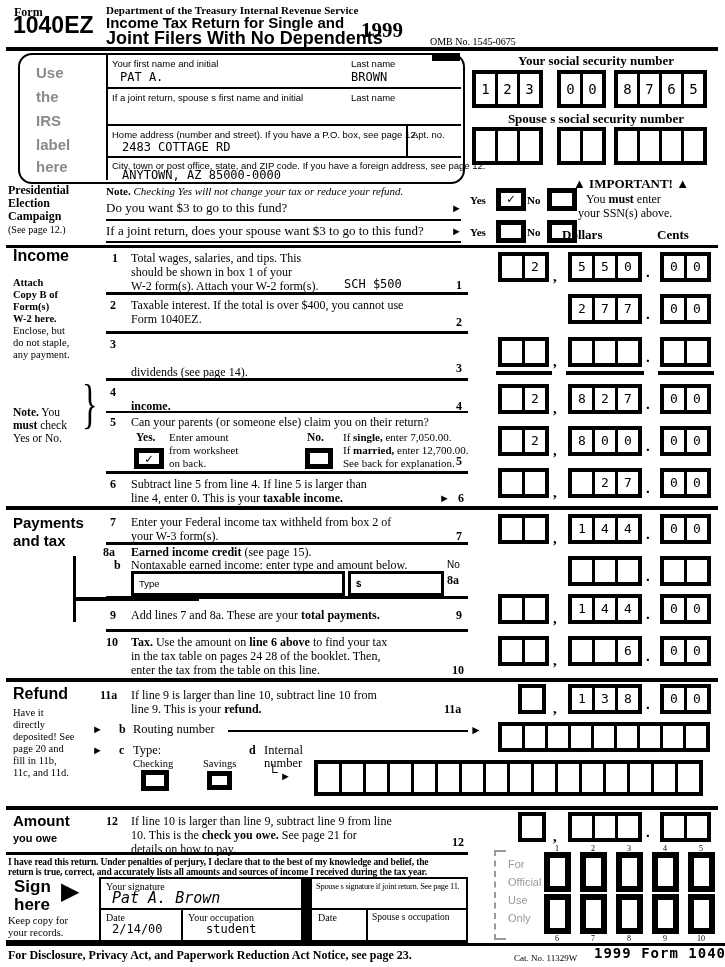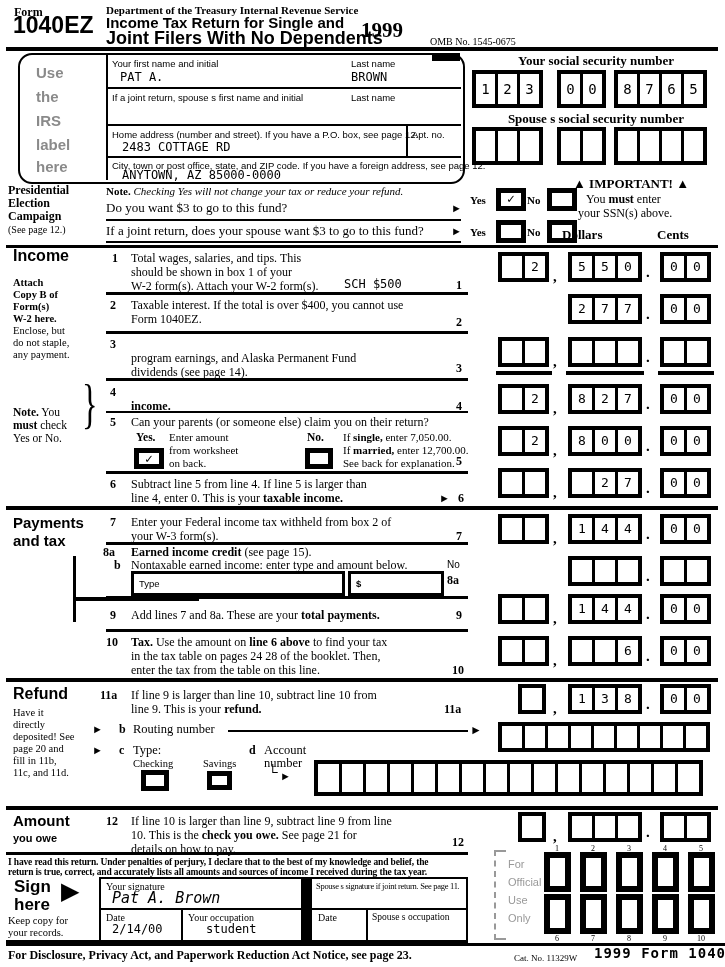--- a/index.html
+++ b/index.html
@@ -156,21 +156,20 @@
   <span class="t b" style="left:450px;top:279px">1</span>
   <div class="hl" style="left:100px;top:292px;width:362px;height:3px"></div>
 
   <span class="t b" style="left:104px;top:299px">2</span>
   <span class="t" style="left:125px;top:299px">Taxable interest. If the total is over $400, you cannot use</span>
   <span class="t" style="left:125px;top:313px">Form 1040EZ.</span>
   <span class="t b" style="left:450px;top:316px">2</span>
   <div class="hl" style="left:100px;top:331px;width:362px;height:3px"></div>
 
   <span class="t b" style="left:104px;top:338px">3</span>
-  <span class="t" style="left:125px;top:352px">program earnings, and Alaska Permanent Fund</span>
   <span class="t" style="left:125px;top:366px">dividends (see page 14).</span>
   <span class="t b" style="left:450px;top:362px">3</span>
   <div class="hl" style="left:100px;top:378px;width:362px;height:3px"></div>
   <div class="hl" style="left:490px;top:371px;width:56px;height:4px"></div>
   <div class="hl" style="left:560px;top:371px;width:78px;height:4px"></div>
   <div class="hl" style="left:652px;top:371px;width:56px;height:4px"></div>
 
   <span class="t b" style="left:104px;top:386px">4</span>
   <span class="t b" style="left:125px;top:400px">income.</span>
   <span class="t b" style="left:450px;top:400px">4</span>
@@ -279,21 +278,21 @@
 
   <span class="t" style="left:86px;top:744px;font-size:11px">►</span>
   <span class="t b" style="left:113px;top:744px">c</span>
   <span class="t" style="left:127px;top:744px;font-size:12.5px">Type:</span>
   <span class="t" style="left:127px;top:757px;font-size:10.5px">Checking</span>
   <span class="t" style="left:197px;top:757px;font-size:10.5px">Savings</span>
   <div class="ckb" style="left:135px;top:770px;width:18px;height:11px"></div>
   <div class="ckb" style="left:201px;top:771px;width:15px;height:9px"></div>
 
   <span class="t b" style="left:243px;top:744px">d</span>
-  <span class="t" style="left:258px;top:744px;font-size:12.5px">Account</span>
+  <span class="t" style="left:258px;top:744px;font-size:12.5px">Internal</span>
   <span class="t" style="left:258px;top:757px;font-size:12.5px">number</span>
   <span class="t b" style="left:262px;top:766px;font-size:14px">└</span>
   <span class="t" style="left:274px;top:770px;font-size:11px">►</span>
 
   <div class="strip" style="left:492px;top:722px">
     <div style="width:20px;height:22px"></div>
     <div style="width:20px;height:22px"></div>
     <div style="width:20px;height:22px"></div>
     <div style="width:20px;height:22px"></div>
     <div style="width:20px;height:22px"></div>

